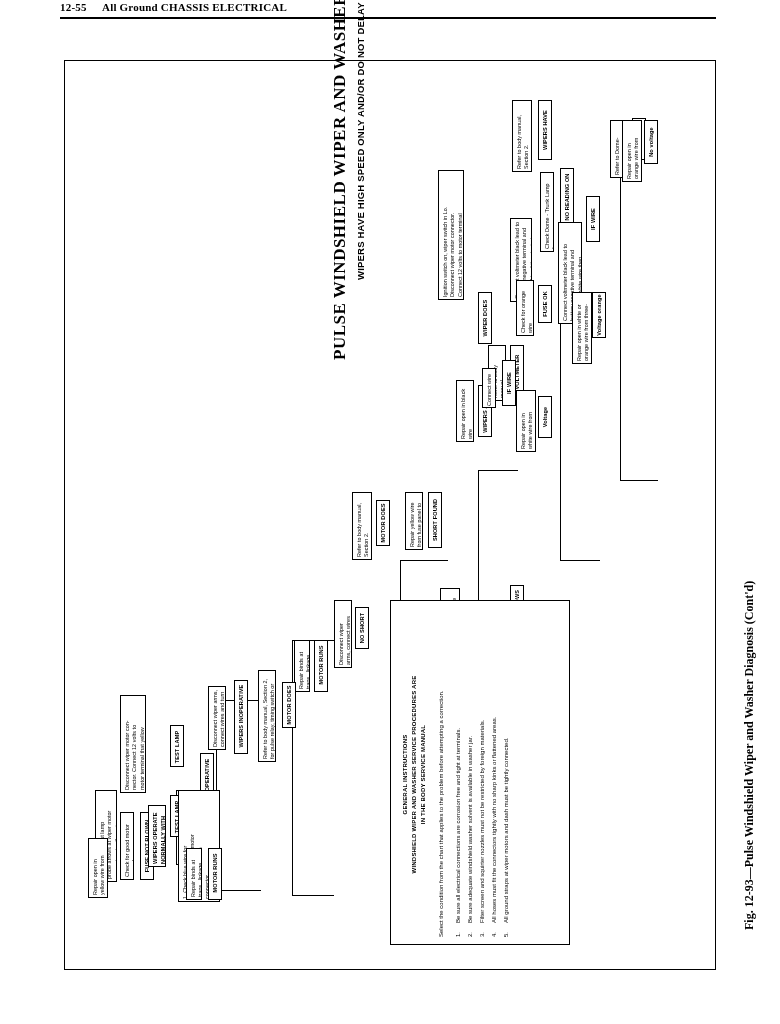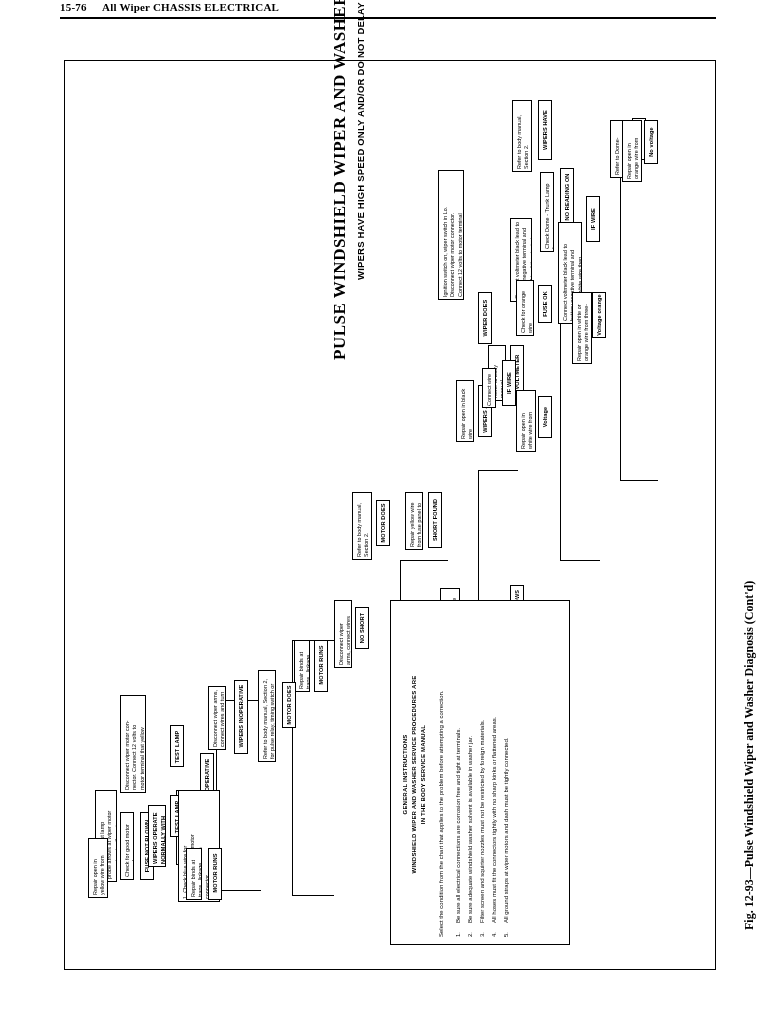--- a/index.html
+++ b/index.html
@@ -148,22 +148,22 @@
     position: absolute;
     left: 0; top: 0;
   }
 </style>
 </head>
 <body>
 
 <div id="page">
 
   <div class="page-header">
-    <span class="pg-num">15-76</span>
-    <span class="pg-title">All Wiper CHASSIS ELECTRICAL</span>
+    <span class="pg-num">12-55</span>
+    <span class="pg-title">All Ground CHASSIS ELECTRICAL</span>
   </div>
   <div class="header-rule"></div>
 
   <div class="frame"></div>
 
   <div class="rot diagram-title" style="left:330px; top:360px; transform:rotate(-90deg);">PULSE WINDSHIELD WIPER AND WASHER DIAGNOSIS</div>
   <div class="rot diagram-subtitle" style="left:355px; top:280px; transform:rotate(-90deg);">WIPERS HAVE HIGH SPEED ONLY AND/OR DO NOT DELAY</div>
   <div class="rot fig-caption" style="left:742px; top:930px; transform:rotate(-90deg);">Fig. 12-93—Pulse Windshield Wiper and Washer Diagnosis (Cont'd)</div>
 
   <div class="ln lnv" style="left:176px; top:790px; height:74px;"></div>

